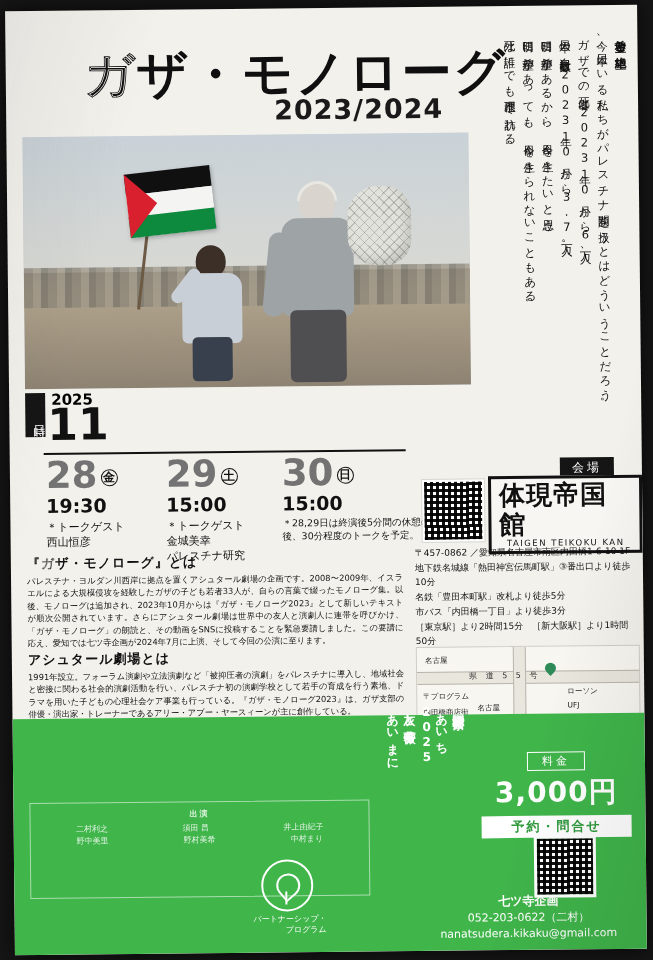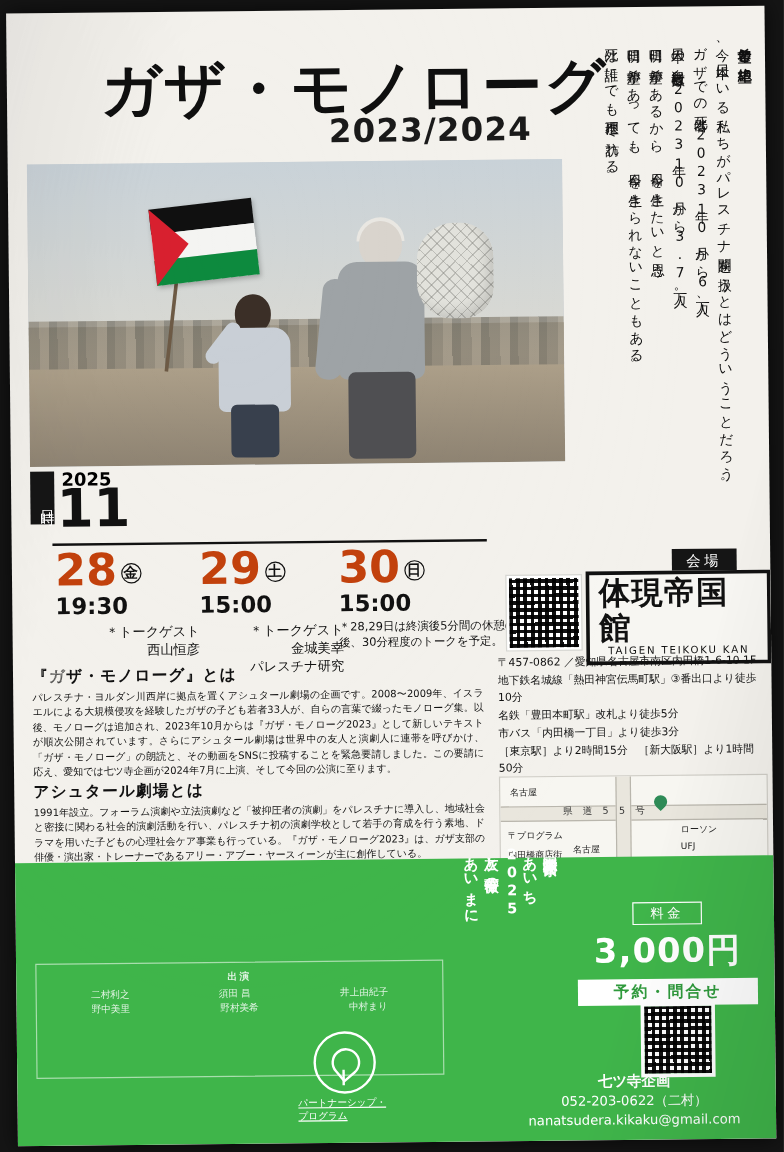--- a/index.html
+++ b/index.html
@@ -223,36 +223,36 @@
   }
   .day-col {
     position: absolute;
     top: 66px;
     width: 120px;
   }
   .day-col.c1 { left: 20px; }
   .day-col.c2 { left: 140px; }
   .day-col.c3 { left: 256px; }
   .day-num {
-    font-size: 37px; font-weight: bold; color: #c2410c; line-height: 1;
+    font-size: 37px; font-weight: bold; color: #737373; line-height: 1;
     display: inline-block;
   }
   .day-dow {
     display: inline-block;
     font-size: 12px; font-weight: bold; color: #111;
     border: 1.5px solid #111; border-radius: 50%;
     width: 17px; height: 17px; line-height: 15px; text-align: center;
     margin-left: 3px; vertical-align: 6px;
     box-sizing: border-box;
   }
   .day-time {
     font-size: 19px; font-weight: bold; color: #111; margin-top: 1px;
   }
   .day-note {
-    font-size: 11px; color: #111; margin-top: 4px; line-height: 1.35; text-align: right;
+    font-size: 11px; color: #111; margin-top: 4px; line-height: 1.35;
   }
   .dates-footnote {
     position: absolute; left: 256px; top: 128px;
     width: 150px;
     font-size: 9.5px; color: #111; line-height: 1.4;
   }
 
   
   .venue-label {
     position: absolute; right: 28px; top: 452px;
@@ -369,21 +369,21 @@
     flex-direction: row-reverse;
     gap: 2px;
     height: 96px;
   }
   .festival .fl {
     writing-mode: vertical-rl; text-orientation: upright; letter-spacing: 1px;
   }
   .rose {
     position: absolute;
     left: 234px; bottom: 16px;
-    width: 78px; text-align: left; color: #fff; text-decoration: underline;
+    width: 78px; text-align: right; color: #fff;
   }
   .rose-circle {
     width: 48px; height: 48px; margin: 0 auto 3px;
     border: 2px solid #fff; border-radius: 50%;
     position: relative;
   }
   .rose-circle::before {
     content: "";
     position: absolute; left: 13px; top: 12px;
     width: 20px; height: 20px;

